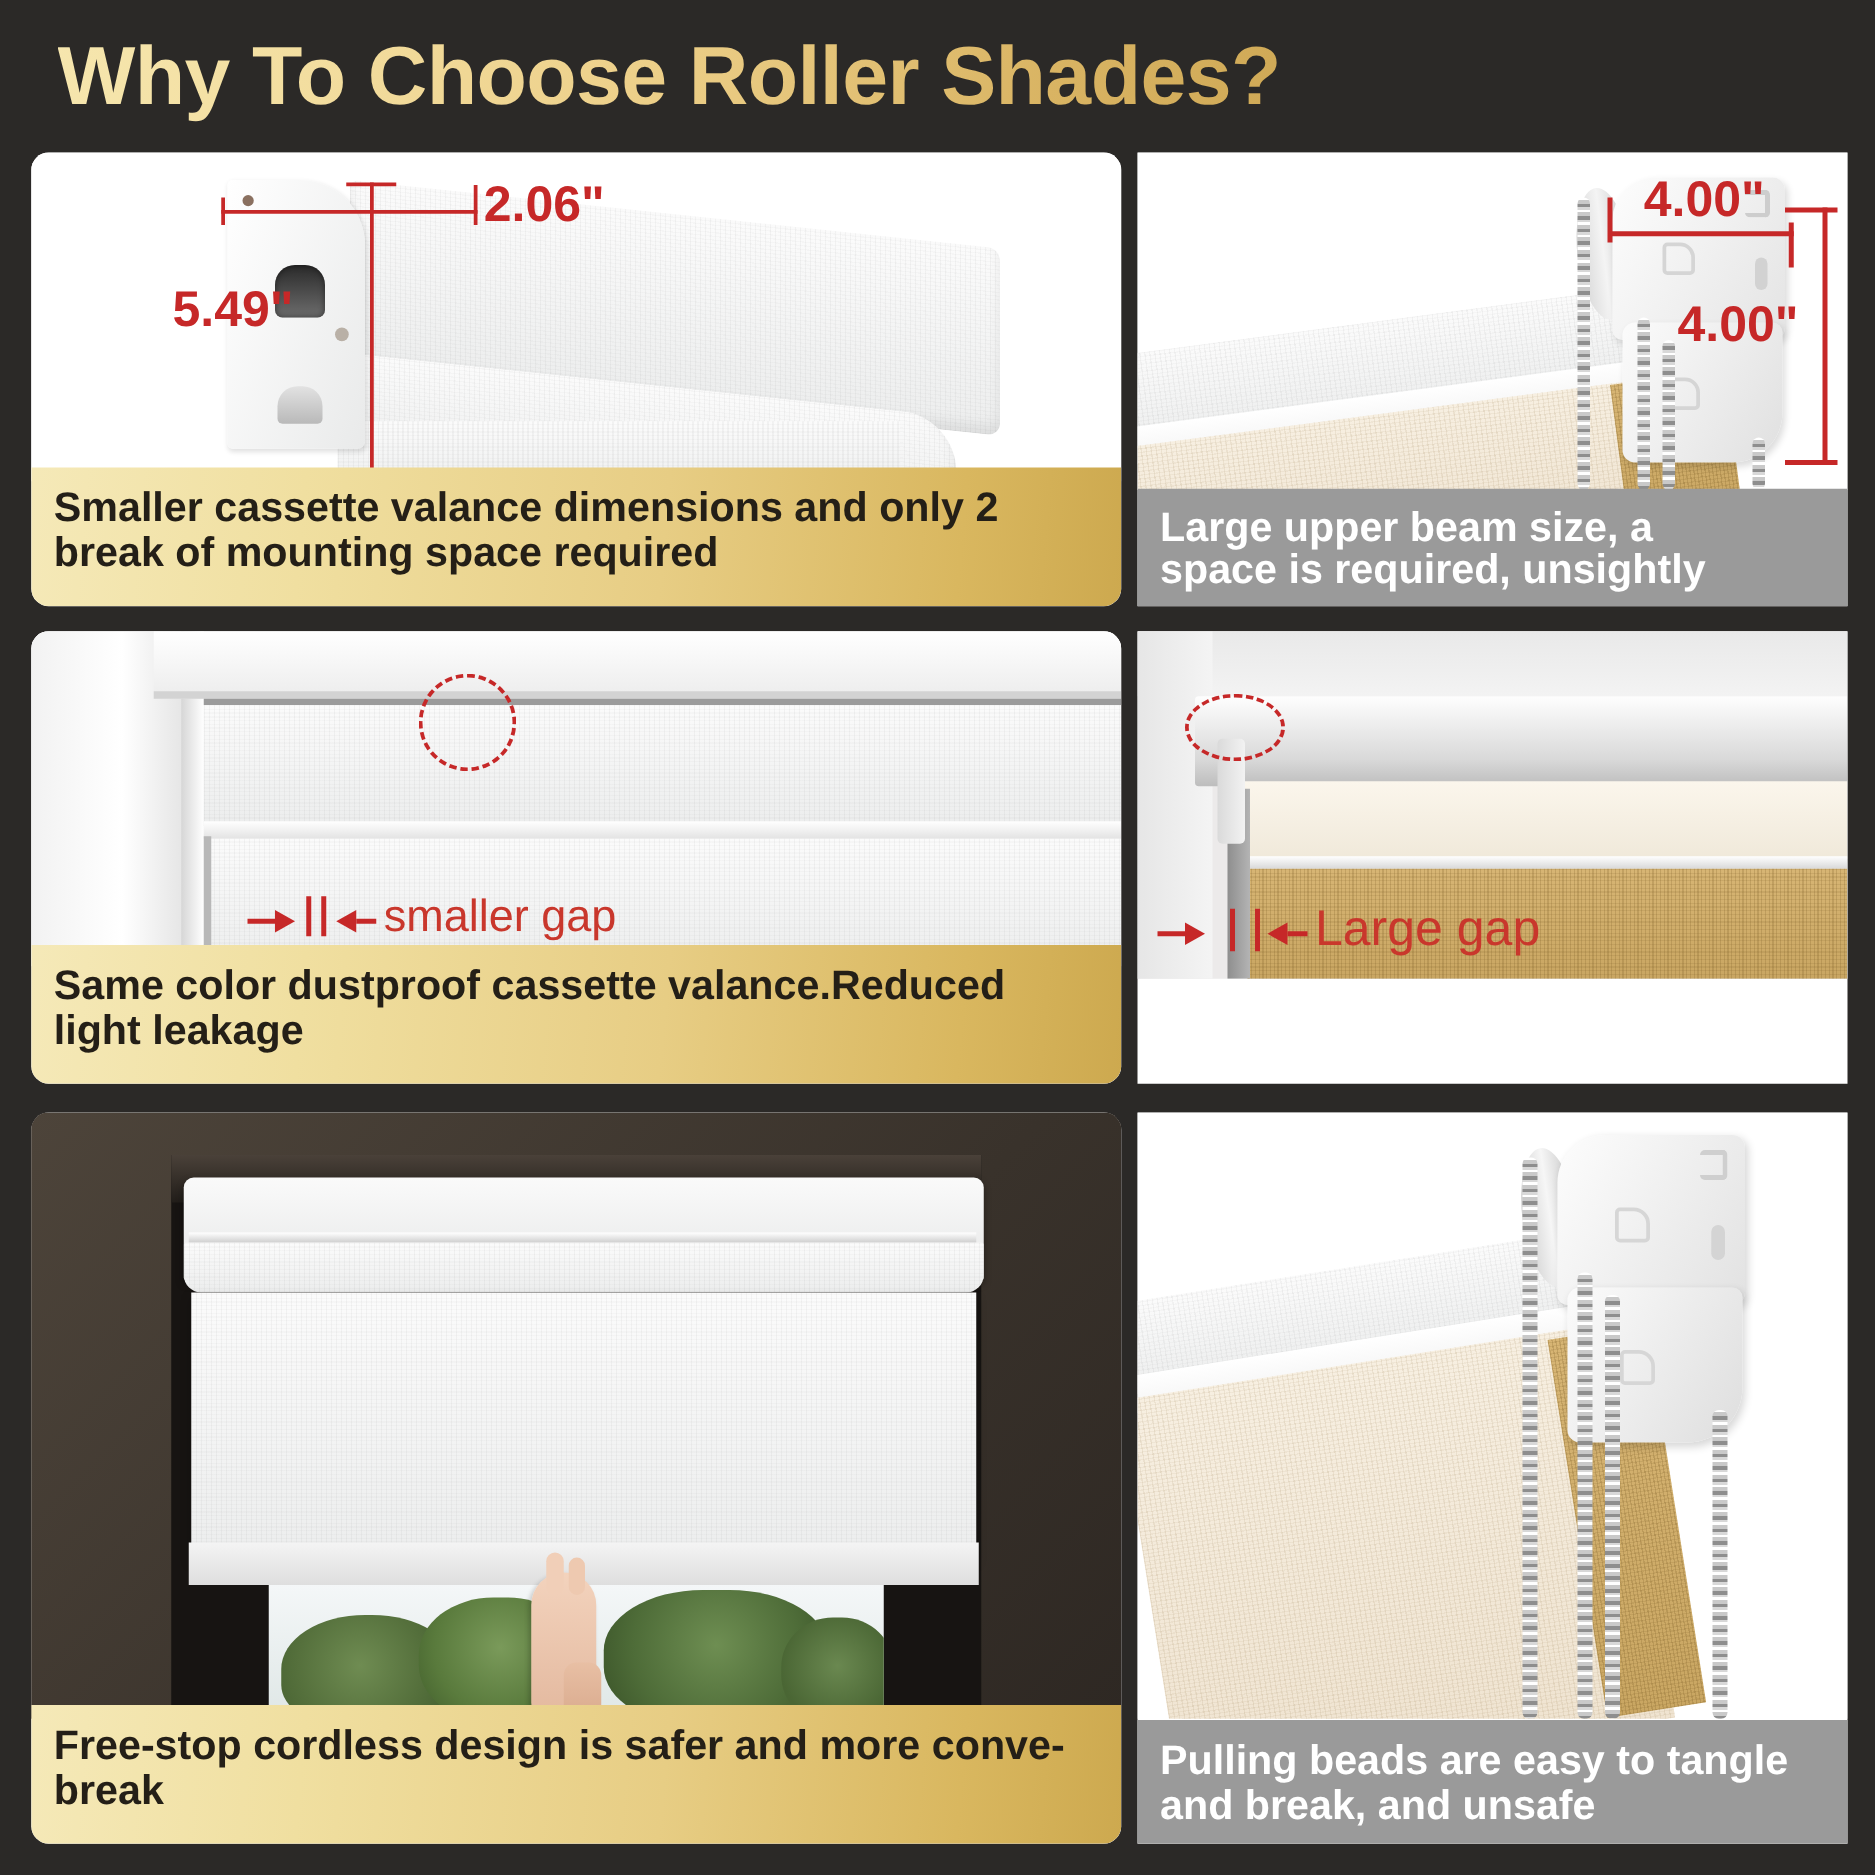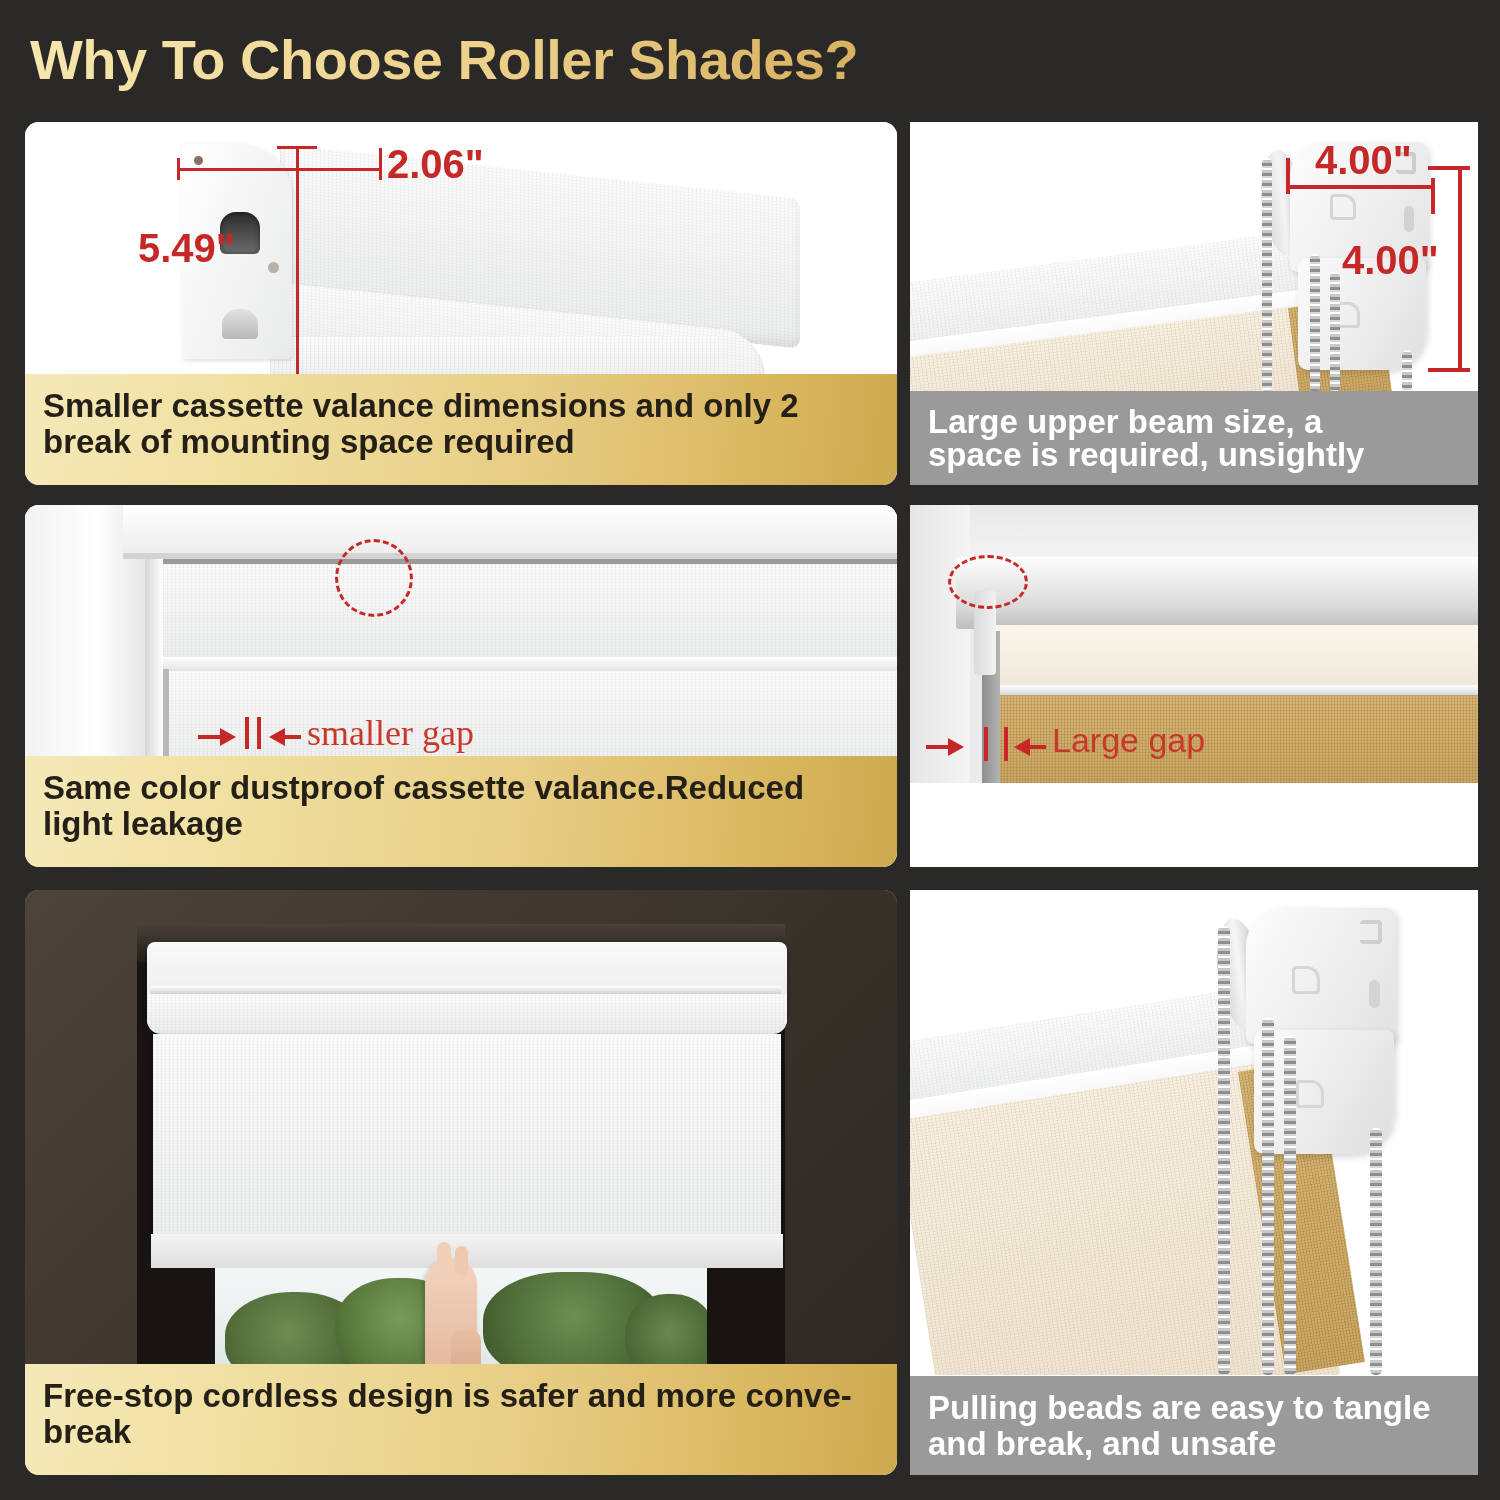--- a/index.html
+++ b/index.html
@@ -15,25 +15,25 @@
   .poster {
     position: relative;
     width: 1500px;
     height: 1500px;
     background: #2b2927;
   }
 
   
   .title {
     position: absolute;
-    left: 30px;
+    left: 46px;
     top: 22px;
     width: 1100px;
     height: 76px;
-    font-size: 56px;
+    font-size: 66px;
     font-weight: bold;
     letter-spacing: -0.5px;
     line-height: 76px;
     white-space: nowrap;
     background: linear-gradient(100deg,
         #f6e6ae 0%, #f3deA0 18%, #edd08a 42%,
         #d9b463 72%, #c9a24e 100%);
     -webkit-background-clip: text;
     background-clip: text;
     color: transparent;
@@ -256,21 +256,21 @@
     </div>
 
     <div class="caption grey" style="line-height:1.0;">
       <span class="ln">Large upper beam size, a</span>
       <span class="ln">space is required, unsightly</span>
     </div>
   </div>
 
   <div class="panel left" style="left:25px; top:505px; width:872px; height:362px;">
 
-    <div class="photo" style="height:268px; background:#f6f6f6;font-family:Liberation Serif, serif;">
+    <div class="photo" style="height:268px; background:#f6f6f6;">
 
       <div style="position:absolute; left:0; top:0; width:132px; height:268px;
                   background:linear-gradient(90deg,#f2f2f2,#ffffff 55%,#e0e0e0);"></div>
       <div style="position:absolute; left:120px; top:0; width:18px; height:268px;
                   background:linear-gradient(90deg,#d6d6d6,#ffffff);"></div>
 
       <div style="position:absolute; left:98px; top:0; width:774px; height:54px;
                   background:linear-gradient(180deg,#ffffff,#ececec);"></div>
       <div style="position:absolute; left:98px; top:48px; width:774px; height:6px;
                   background:#d3d3d3;"></div>
@@ -331,21 +331,21 @@
                   border-radius:4px;"></div>
 
       <div class="dashcircle" style="left:38px; top:50px; width:80px; height:54px;"></div>
 
       <div class="arrowstem" style="left:16px; top:240px; width:22px;"></div>
       <div class="arrowR" style="left:38px; top:233px;"></div>
       <div class="tick" style="left:74px; top:222px; width:4px; height:34px;"></div>
       <div class="tick" style="left:94px; top:222px; width:4px; height:34px;"></div>
       <div class="arrowL" style="left:104px; top:233px;"></div>
       <div class="arrowstem" style="left:120px; top:240px; width:16px;"></div>
-      <div class="gaplabel" style="left:142px; top:216px; font-size:34px;">Large gap</div>
+      <div class="gaplabel" style="left:142px; top:216px; font-size:40px;">Large gap</div>
     </div>
 
   </div>
 
   <div class="panel left" style="left:25px; top:890px; width:872px; height:585px;">
 
     <div class="photo" style="height:485px; background:#423a31;">
 
       <div style="position:absolute; left:0; top:0; width:872px; height:485px;
                   background:linear-gradient(135deg,#4d443a,#39322b 60%,#2e2823);"></div>

